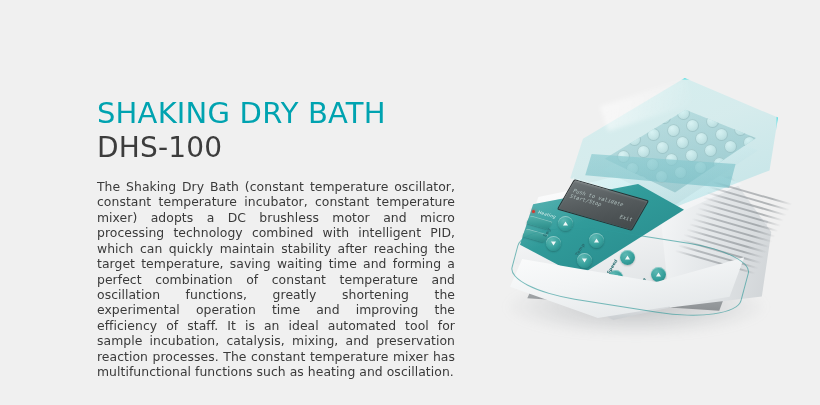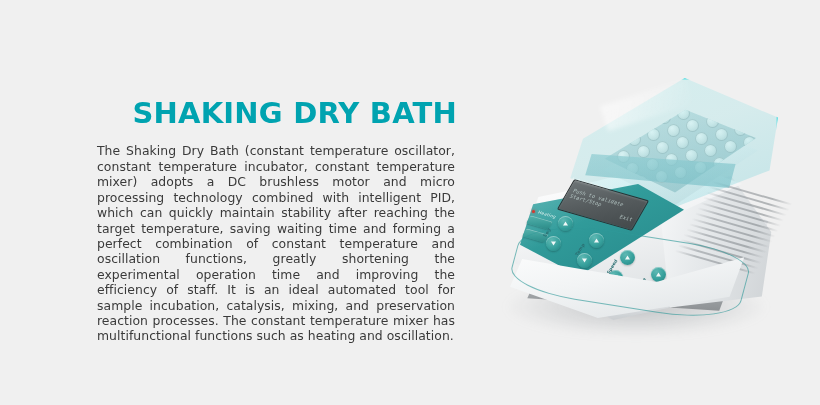--- a/index.html
+++ b/index.html
@@ -9,26 +9,25 @@
     font-family:"DejaVu Sans", sans-serif;
     overflow:hidden;
   }
   .page { position:relative; width:820px; height:405px; background:#f0f0f0; }
 
   
   .copy { position:absolute; left:97px; top:97px; width:360px; }
 
   .title {
     font-size:29px;
-    font-weight:700;
+    font-weight:400;
     letter-spacing:0.2px;
     color:#00a3b0;
     line-height:1.12;
     white-space:nowrap;
-    text-align:right;
   }
   .model {
     font-size:28px;
     font-weight:400;
     color:#3c3c3c;
     line-height:1.2;
     margin-top:2px;
     letter-spacing:0.2px;
   }
   .desc {
@@ -245,20 +244,21 @@
     filter:blur(2px);
   }
 </style>
 </head>
 <body>
 
 <div class="page">
 
   <div class="copy">
     <div class="title">SHAKING DRY BATH</div>
+    <div class="model">DHS-100</div>
     <p class="desc">The Shaking Dry Bath (constant temperature oscillator, constant temperature incubator, constant temperature mixer) adopts a DC brushless motor and micro processing technology combined with intelligent PID, which can quickly maintain stability after reaching the target temperature, saving waiting time and forming a perfect combination of constant temperature and oscillation functions, greatly shortening the experimental operation time and improving the efficiency of staff. It is an ideal automated tool for sample incubation, catalysis, mixing, and preservation reaction processes. The constant temperature mixer has multifunctional functions such as heating and oscillation.</p>
   </div>
 
   <div class="photo">
     <div class="shadow-pool"></div>
 
     <div class="dev">
 
       <div class="base-foot"></div>
       <div class="body-main"></div>

